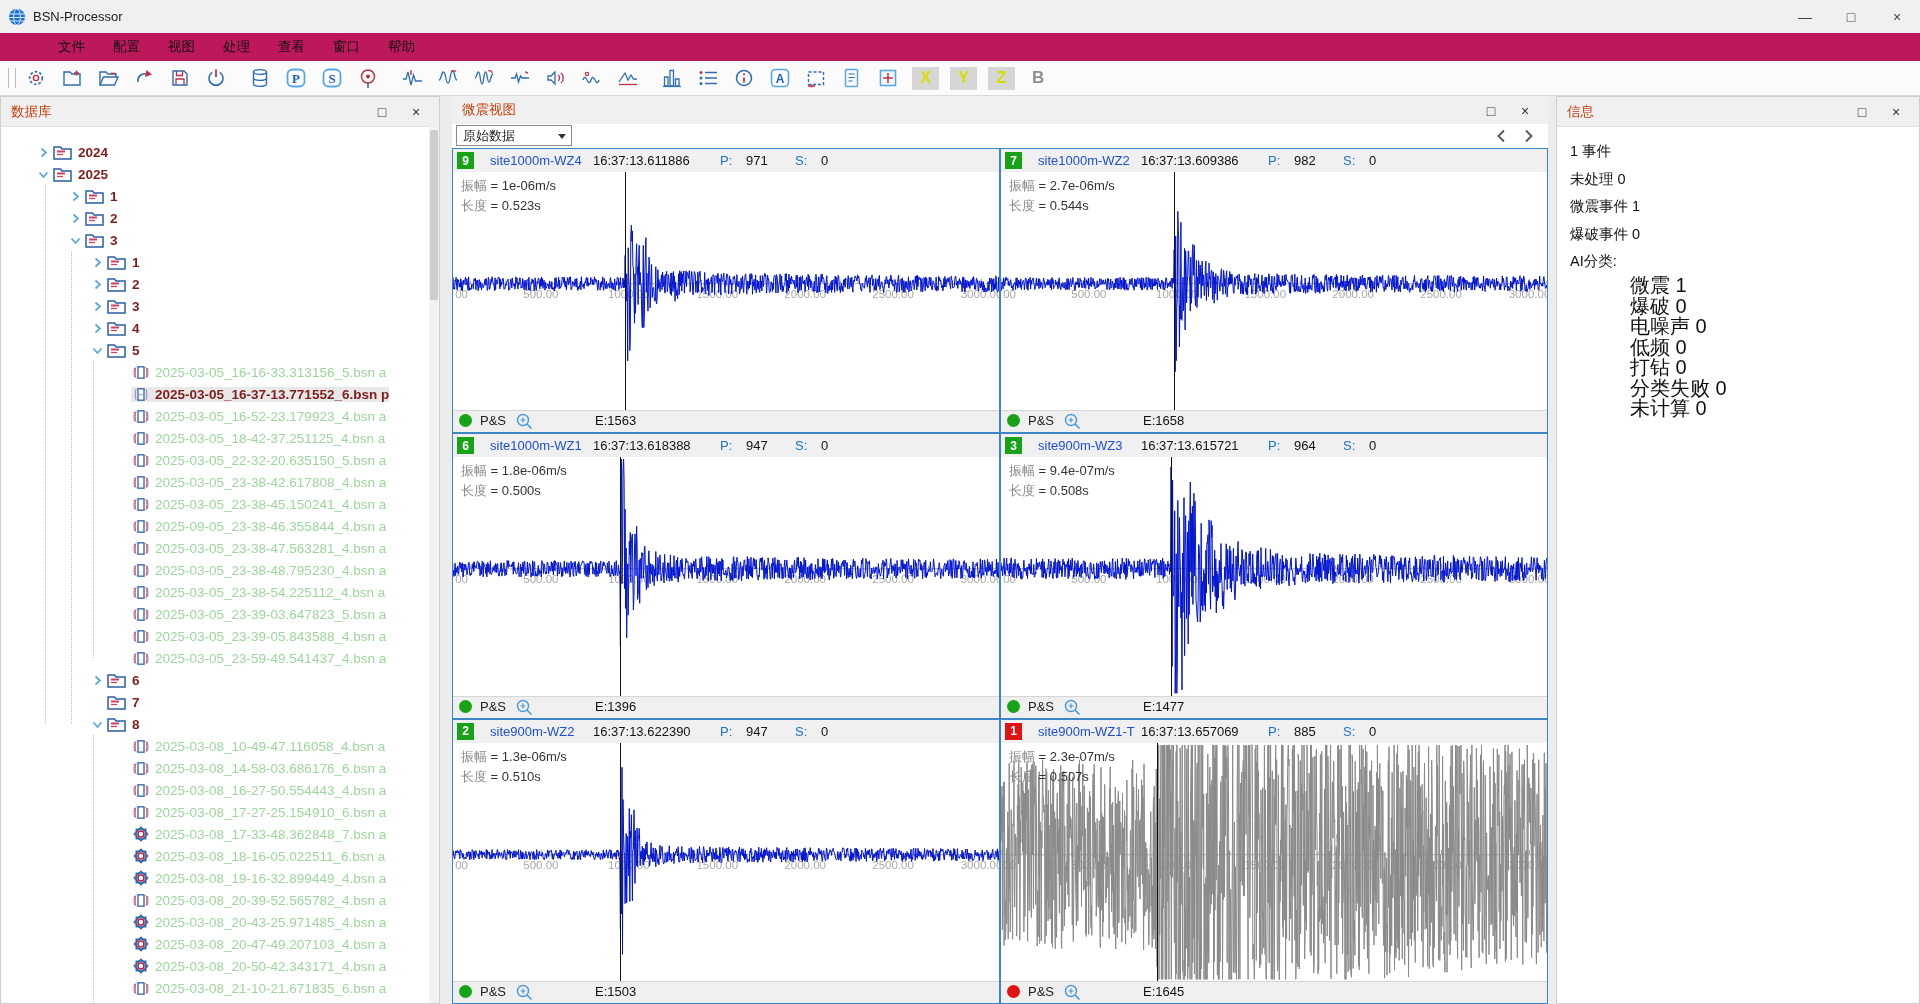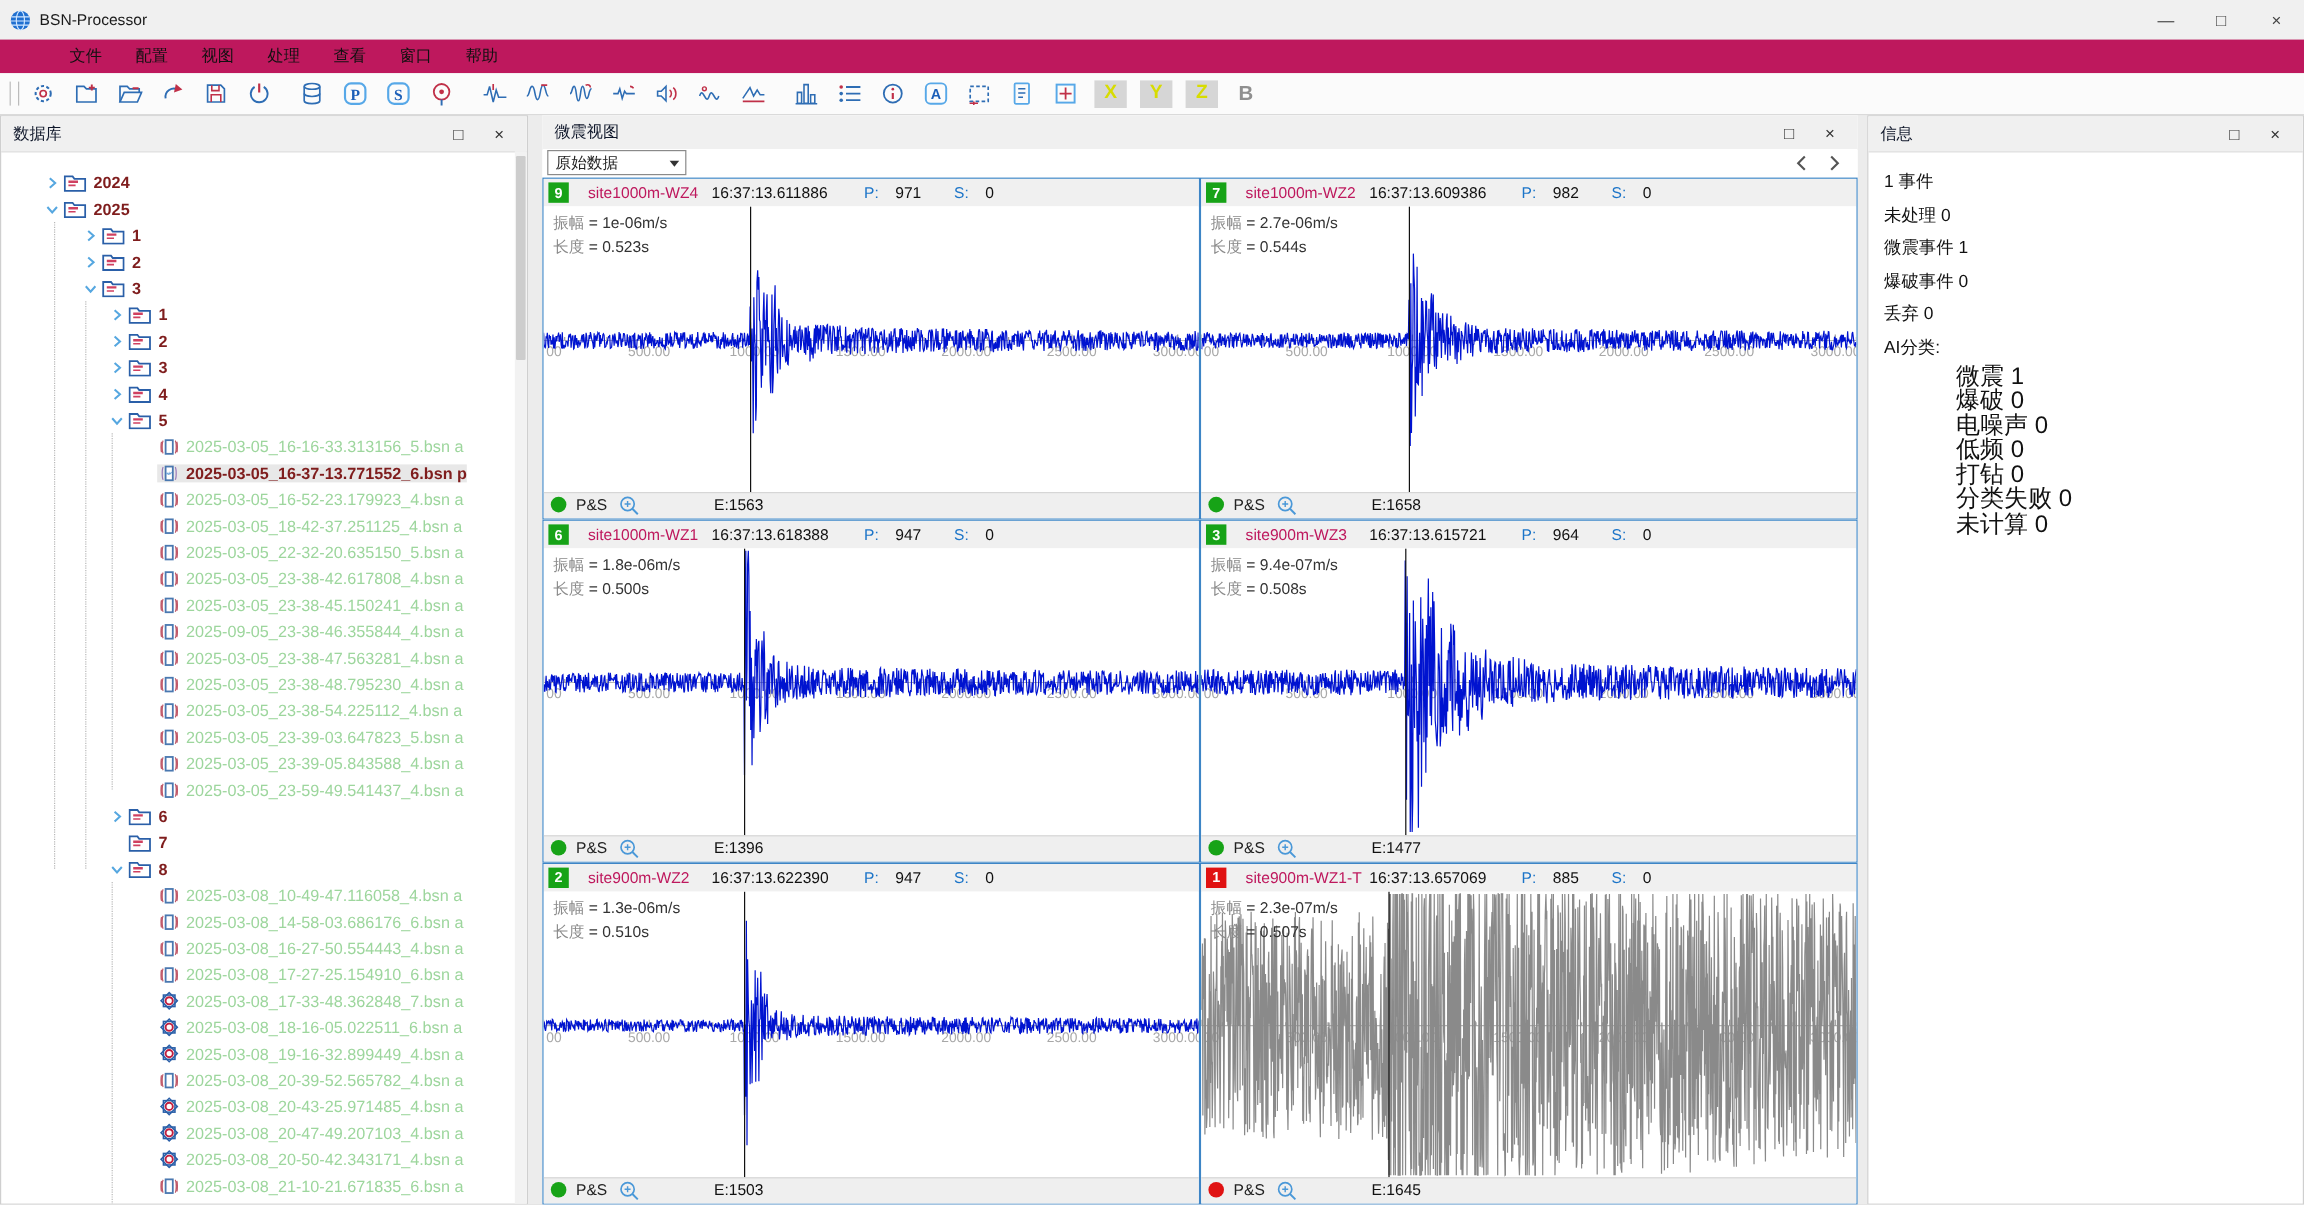--- a/index.html
+++ b/index.html
@@ -22,21 +22,21 @@
   .tb-handle{width:6px;height:20px;border-left:1px solid #bbb;border-right:1px solid #bbb;margin:0 8px 0 2px;}
   .tb-icon{width:24px;height:24px;margin-right:12px;display:flex;align-items:center;justify-content:center;}
   .tb-gap{width:8px;}
   .tb-axis{width:27px;height:23px;background:#d6d6d6;color:#d7dc00;font-weight:bold;font-size:16px;
            display:flex;align-items:center;justify-content:center;margin-right:11px;}
   .tb-bold{color:#8f8f8f;font-weight:bold;font-size:17px;margin-left:6px;}
   
   .panel{position:absolute;background:#ffffff;border:1px solid #cfcfcf;box-sizing:border-box;}
   .panel-titlebar{position:absolute;left:0;top:0;right:0;height:29px;background:#f0f0f0;
                   border-bottom:1px solid #e0e0e0;display:flex;align-items:center;}
-  .panel-title{margin-left:10px;font-size:13.5px;color:#0f172a;}
+  .panel-title{margin-left:10px;font-size:13.5px;color:#c2410c;}
   .panel-btns{position:absolute;right:6px;top:0;height:29px;display:flex;align-items:center;}
   .pbtn{width:34px;text-align:center;font-size:14px;color:#333;}
   
   #leftPanel{left:0;top:96px;width:440px;height:908px;}
   #tree{position:absolute;left:0;top:29px;right:10px;bottom:0;overflow:hidden;}
   .trow{position:absolute;left:0;height:22px;display:flex;align-items:center;white-space:nowrap;}
   .trow .arrow{width:16px;height:16px;display:flex;align-items:center;justify-content:center;flex:0 0 16px;}
   .trow .ticon{margin-left:2px;display:flex;align-items:center;}
   .trow .tlabel{margin-left:6px;font-size:13.5px;}
   .trow .rowsel{display:flex;align-items:center;}
@@ -55,21 +55,21 @@
   .dd-caret{position:absolute;right:5px;top:8px;width:0;height:0;border-left:4px solid transparent;
             border-right:4px solid transparent;border-top:5px solid #333;}
   .nav-arrow{position:absolute;top:4px;width:16px;height:16px;}
   .wave-grid{position:absolute;left:0;top:52px;right:0;bottom:0;display:grid;
              grid-template-columns:1fr 1fr;grid-template-rows:1fr 1fr 1fr;}
   .wave-cell{border:1px solid #3d85c6;background:#fff;position:relative;display:flex;
              flex-direction:column;box-sizing:border-box;overflow:hidden;}
   .wave-header{height:23px;background:#f0f0f0;position:relative;flex:0 0 23px;font-size:13px;}
   .badge{position:absolute;left:4px;top:3px;width:17px;height:17px;color:#fff;font-weight:bold;
          font-size:12px;display:flex;align-items:center;justify-content:center;}
-  .site{position:absolute;left:37px;top:4px;color:#be185d;}
+  .site{position:absolute;left:37px;top:4px;color:#1d4ed8;}
   .htime{position:absolute;left:140px;top:4px;color:#111;}
   .plab{position:absolute;color:#1b74c8;top:4px;}
   .pval{position:absolute;color:#111;top:4px;}
   .wave-plot{flex:1;position:relative;background:#fff;overflow:hidden;}
   .wave-plot svg{position:absolute;left:0;top:0;width:100%;height:100%;z-index:2;}
   .axis-label{position:absolute;font-size:11.5px;color:#a8a8a8;z-index:1;top:calc(47% + 4px);}
   .cursor-line{position:absolute;top:0;bottom:0;width:1px;background:#111;z-index:3;}
   .plot-info{position:absolute;left:8px;top:4px;z-index:4;font-size:13px;line-height:20px;color:#333;}
   .plot-info .glab{color:#8a8a8a;}
   .wave-footer{height:21px;flex:0 0 21px;background:#efefef;border-top:1px solid #d6d6d6;position:relative;font-size:13px;}
@@ -1112,21 +1112,20 @@
       <div class="panel-btns">
         <span class="pbtn">□</span>
         <span class="pbtn">×</span>
       </div>
     </div>
     <div id="infoBody">
         <div class="info-line">1 事件</div>
         <div class="info-line">未处理 0</div>
         <div class="info-line">微震事件 1</div>
         <div class="info-line">爆破事件 0</div>
-        <div class="info-line">丢弃 0</div>
         <div class="info-line">AI分类:</div>
         <div class="ai-line">微震 1</div>
         <div class="ai-line">爆破 0</div>
         <div class="ai-line">电噪声 0</div>
         <div class="ai-line">低频 0</div>
         <div class="ai-line">打钻 0</div>
         <div class="ai-line">分类失败 0</div>
         <div class="ai-line">未计算 0</div>
       </div>
   </div>

